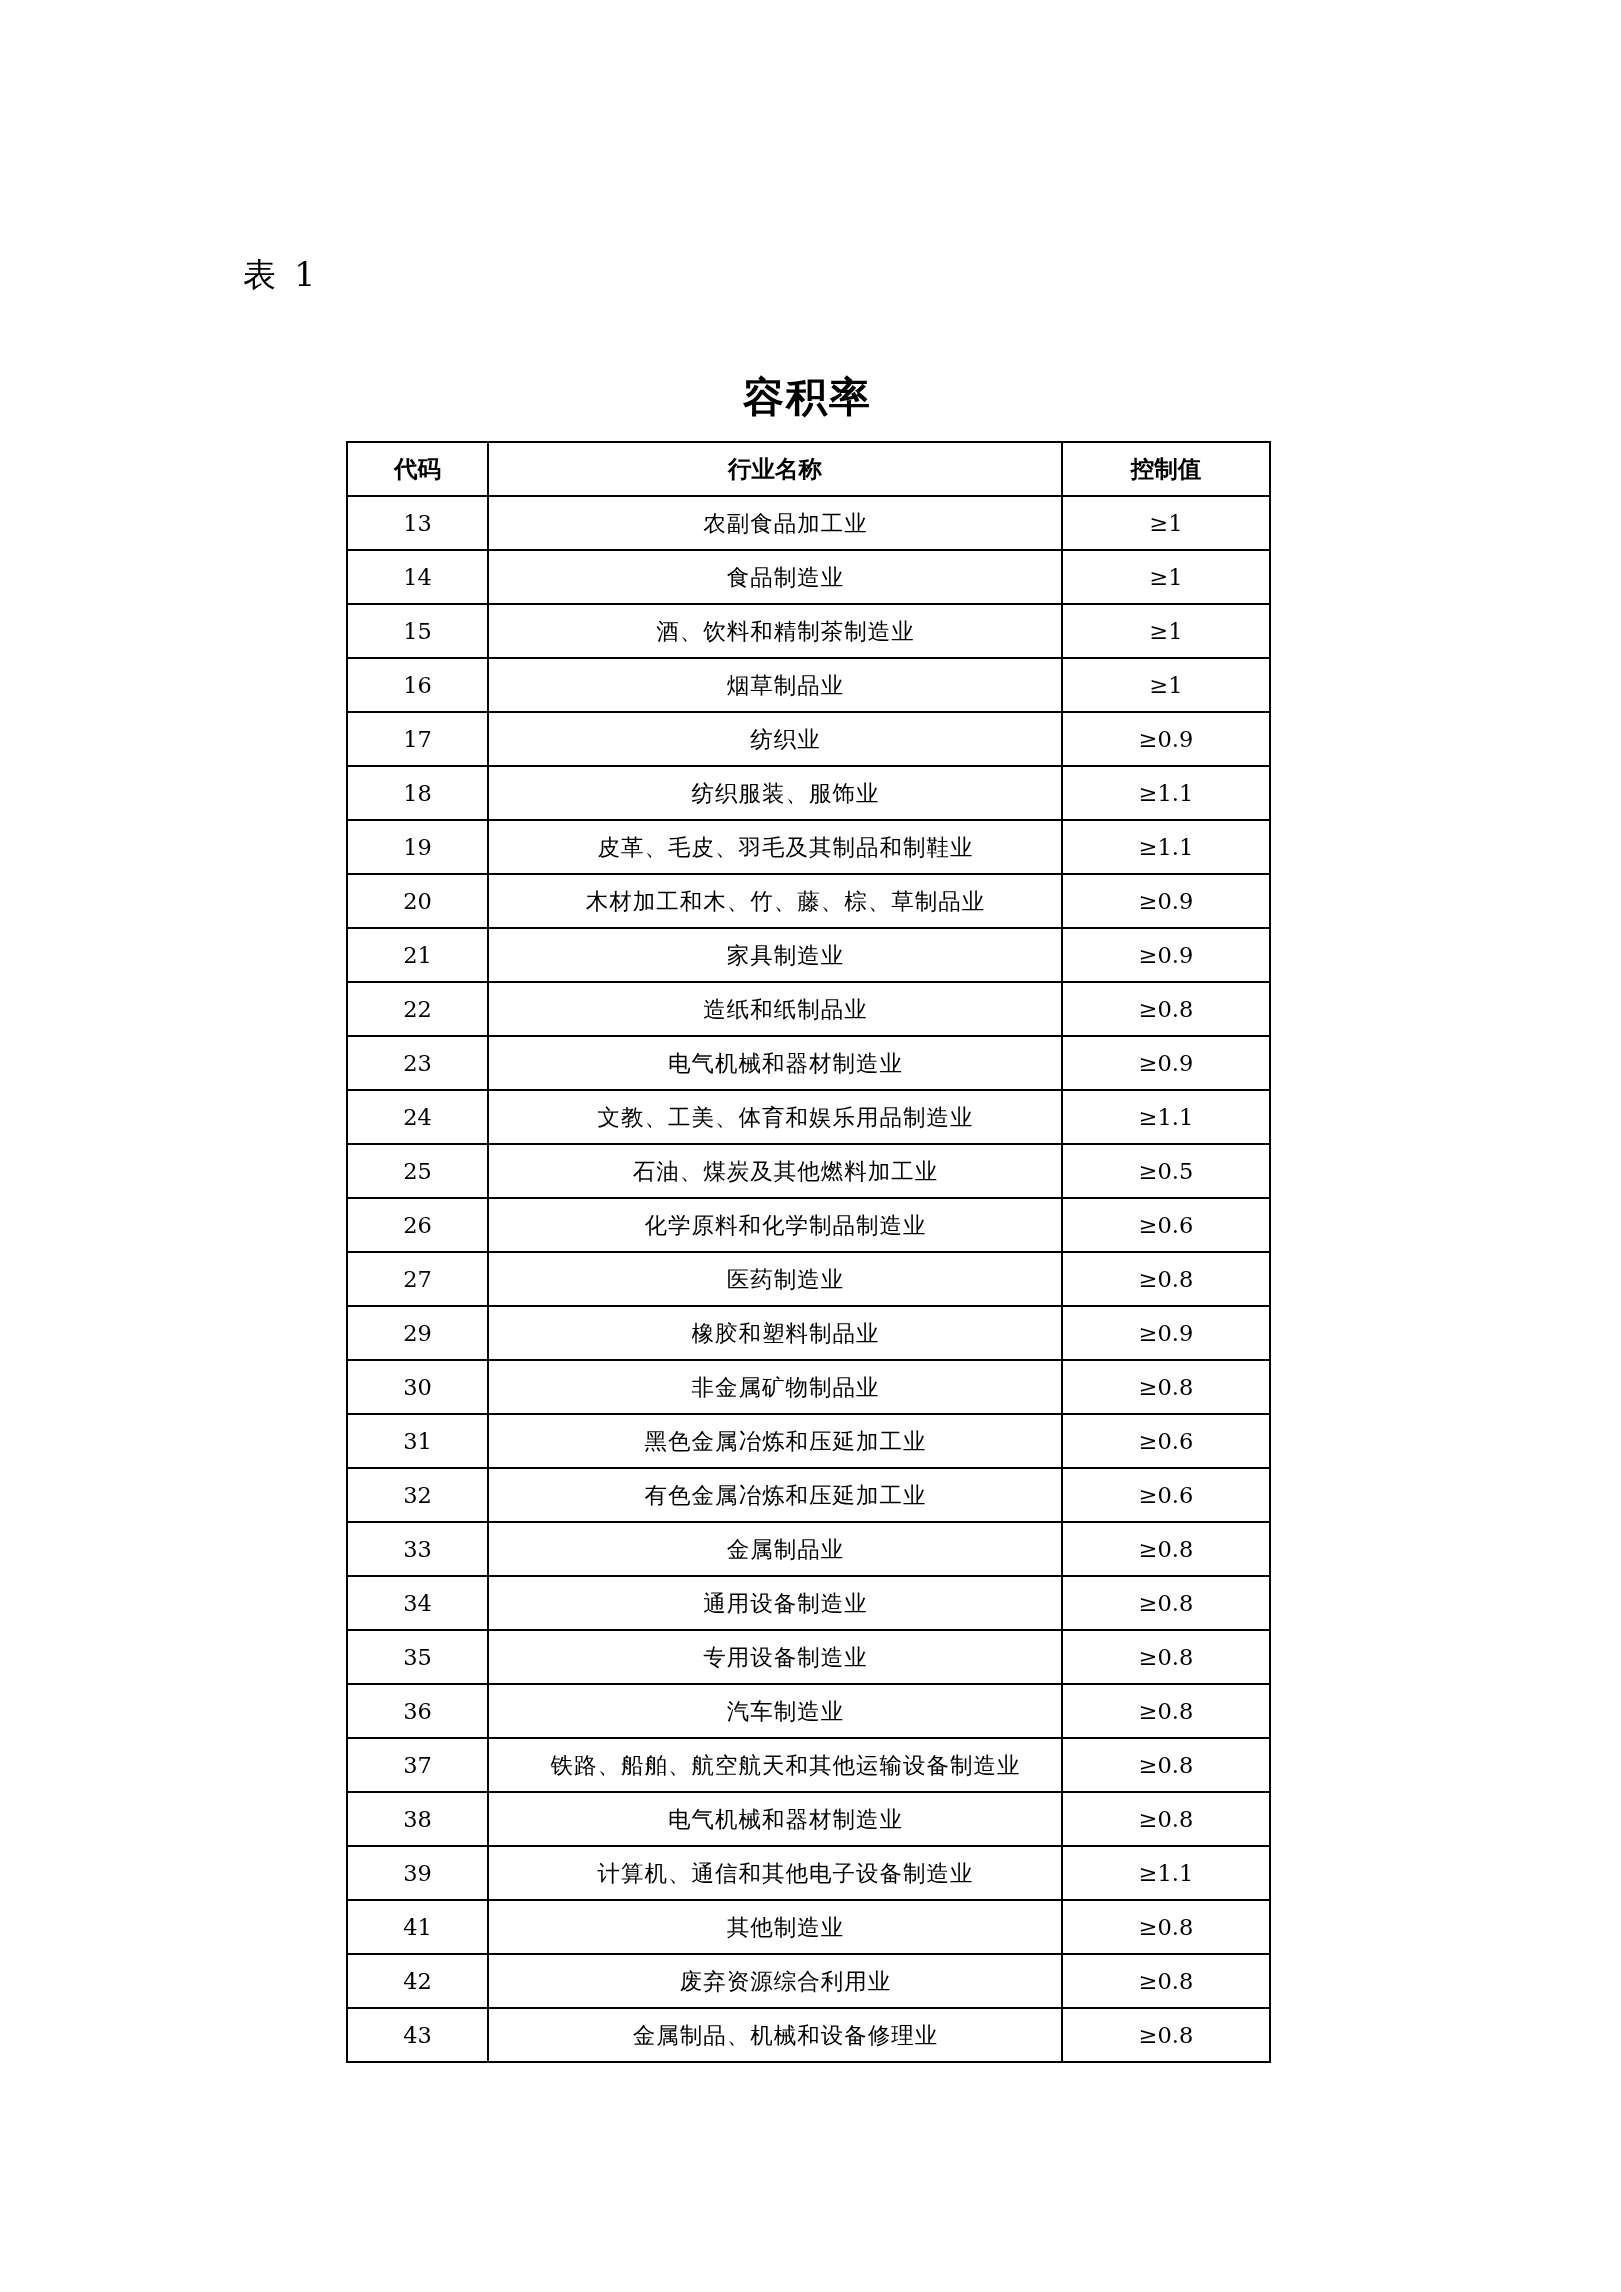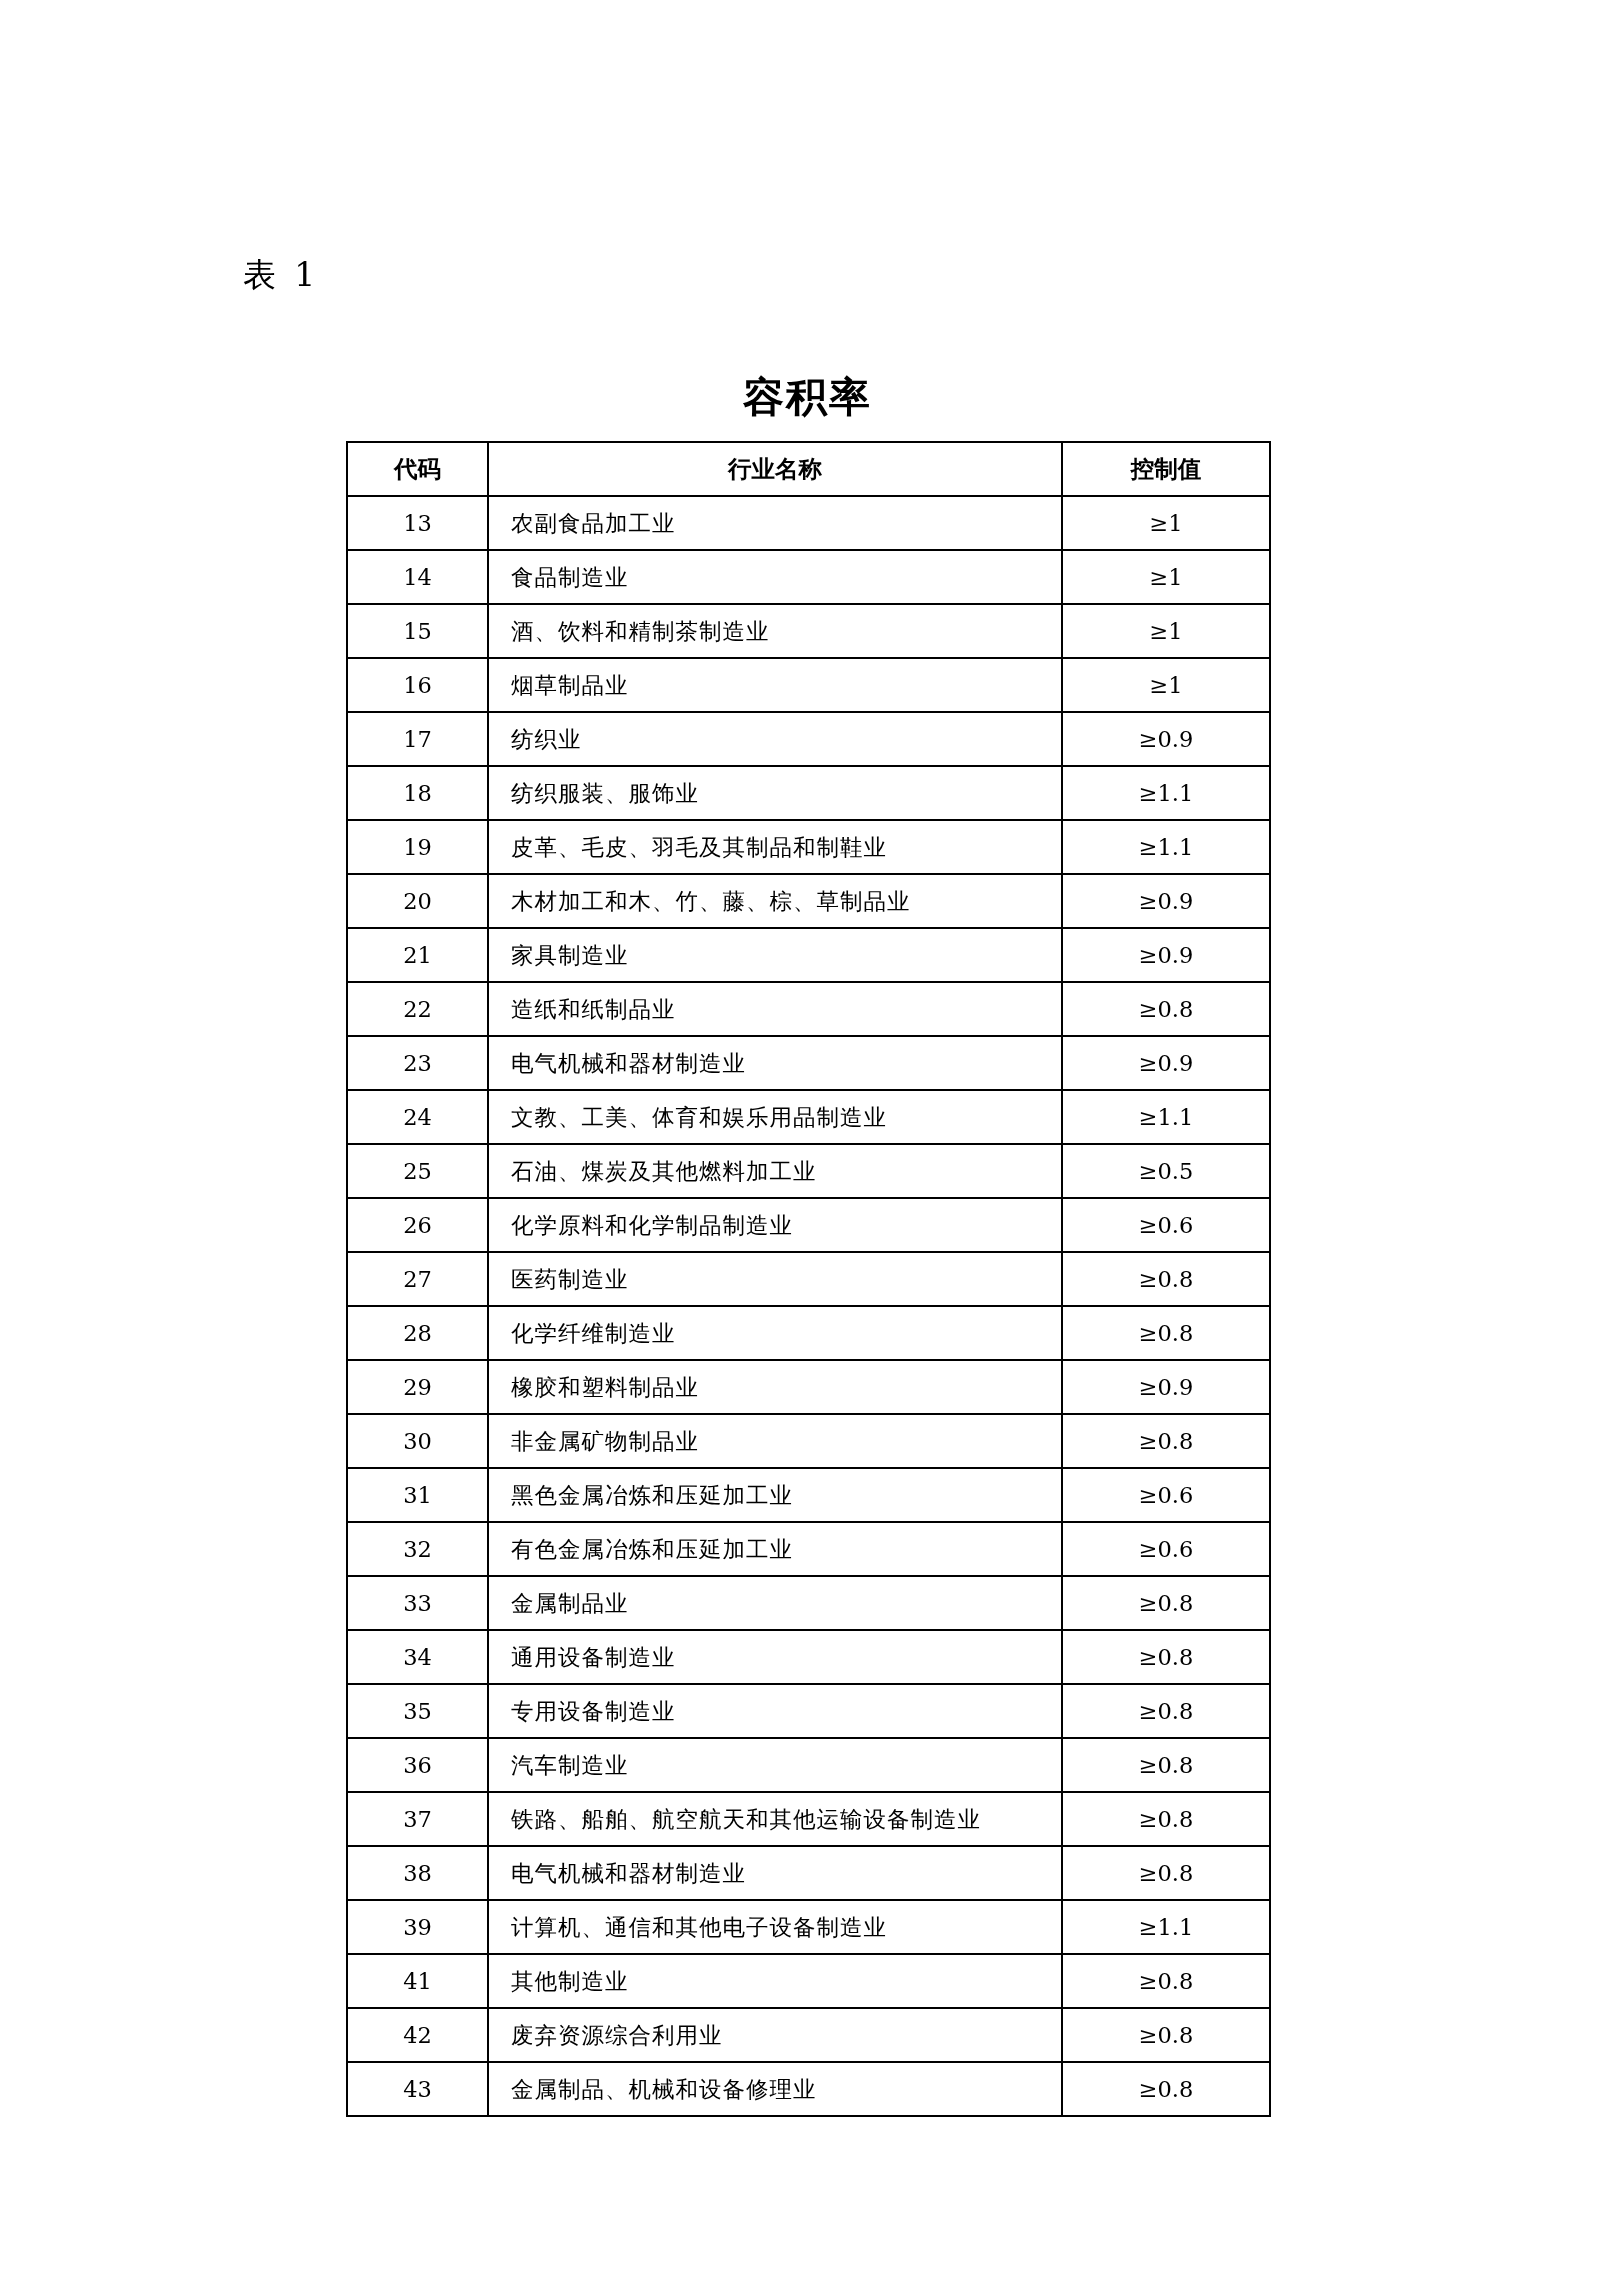--- a/index.html
+++ b/index.html
@@ -53,21 +53,21 @@
   table.industry-table th {
     font-weight: bold;
     text-align: center;
     font-size: 23.5px;
     border-radius: 8px;
   }
   td.cell-code, td.cell-value {
     text-align: center;
   }
   td.cell-industry {
-    text-align: left;
+    text-align: center;
     padding-left: 22px;
     letter-spacing: 1px;
   }
   col.col-code { width: 141px; }
   col.col-industry { width: 574px; }
   col.col-value { width: 208px; }
 </style>
 </head>
 <body>
 
@@ -172,25 +172,20 @@
     <td class="cell-industry">化学原料和化学制品制造业</td>
     <td class="cell-value">≥0.6</td>
   </tr>
 
   <tr>
     <td class="cell-code">27</td>
     <td class="cell-industry">医药制造业</td>
     <td class="cell-value">≥0.8</td>
   </tr>
 
-  <tr>
-    <td class="cell-code">28</td>
-    <td class="cell-industry">化学纤维制造业</td>
-    <td class="cell-value">≥0.8</td>
-  </tr>
 
   <tr>
     <td class="cell-code">29</td>
     <td class="cell-industry">橡胶和塑料制品业</td>
     <td class="cell-value">≥0.9</td>
   </tr>
 
   <tr>
     <td class="cell-code">30</td>
     <td class="cell-industry">非金属矿物制品业</td>

